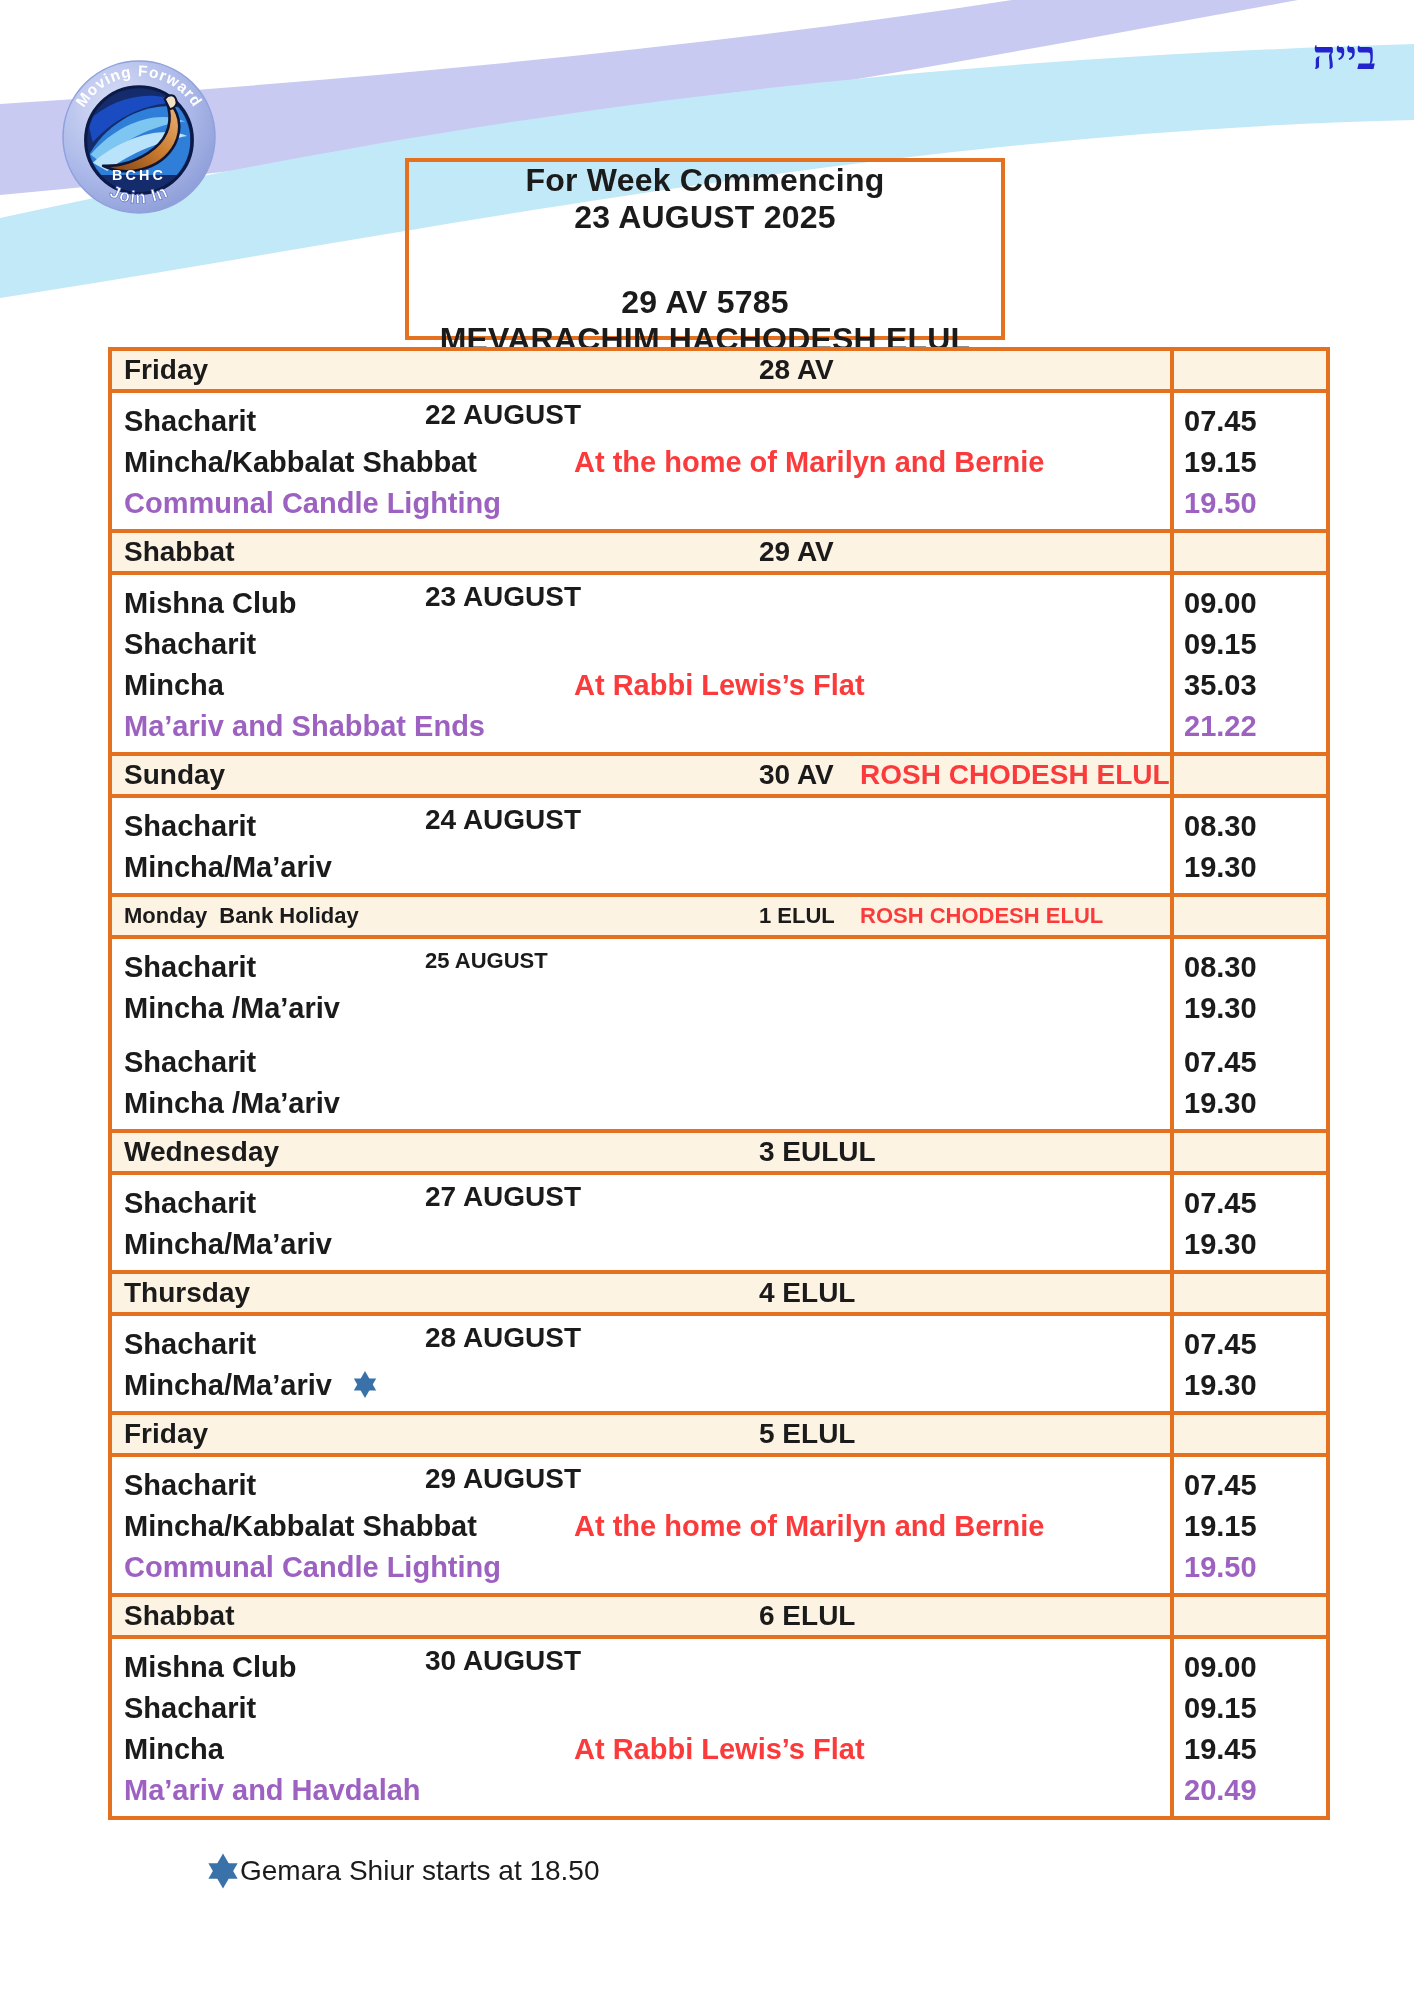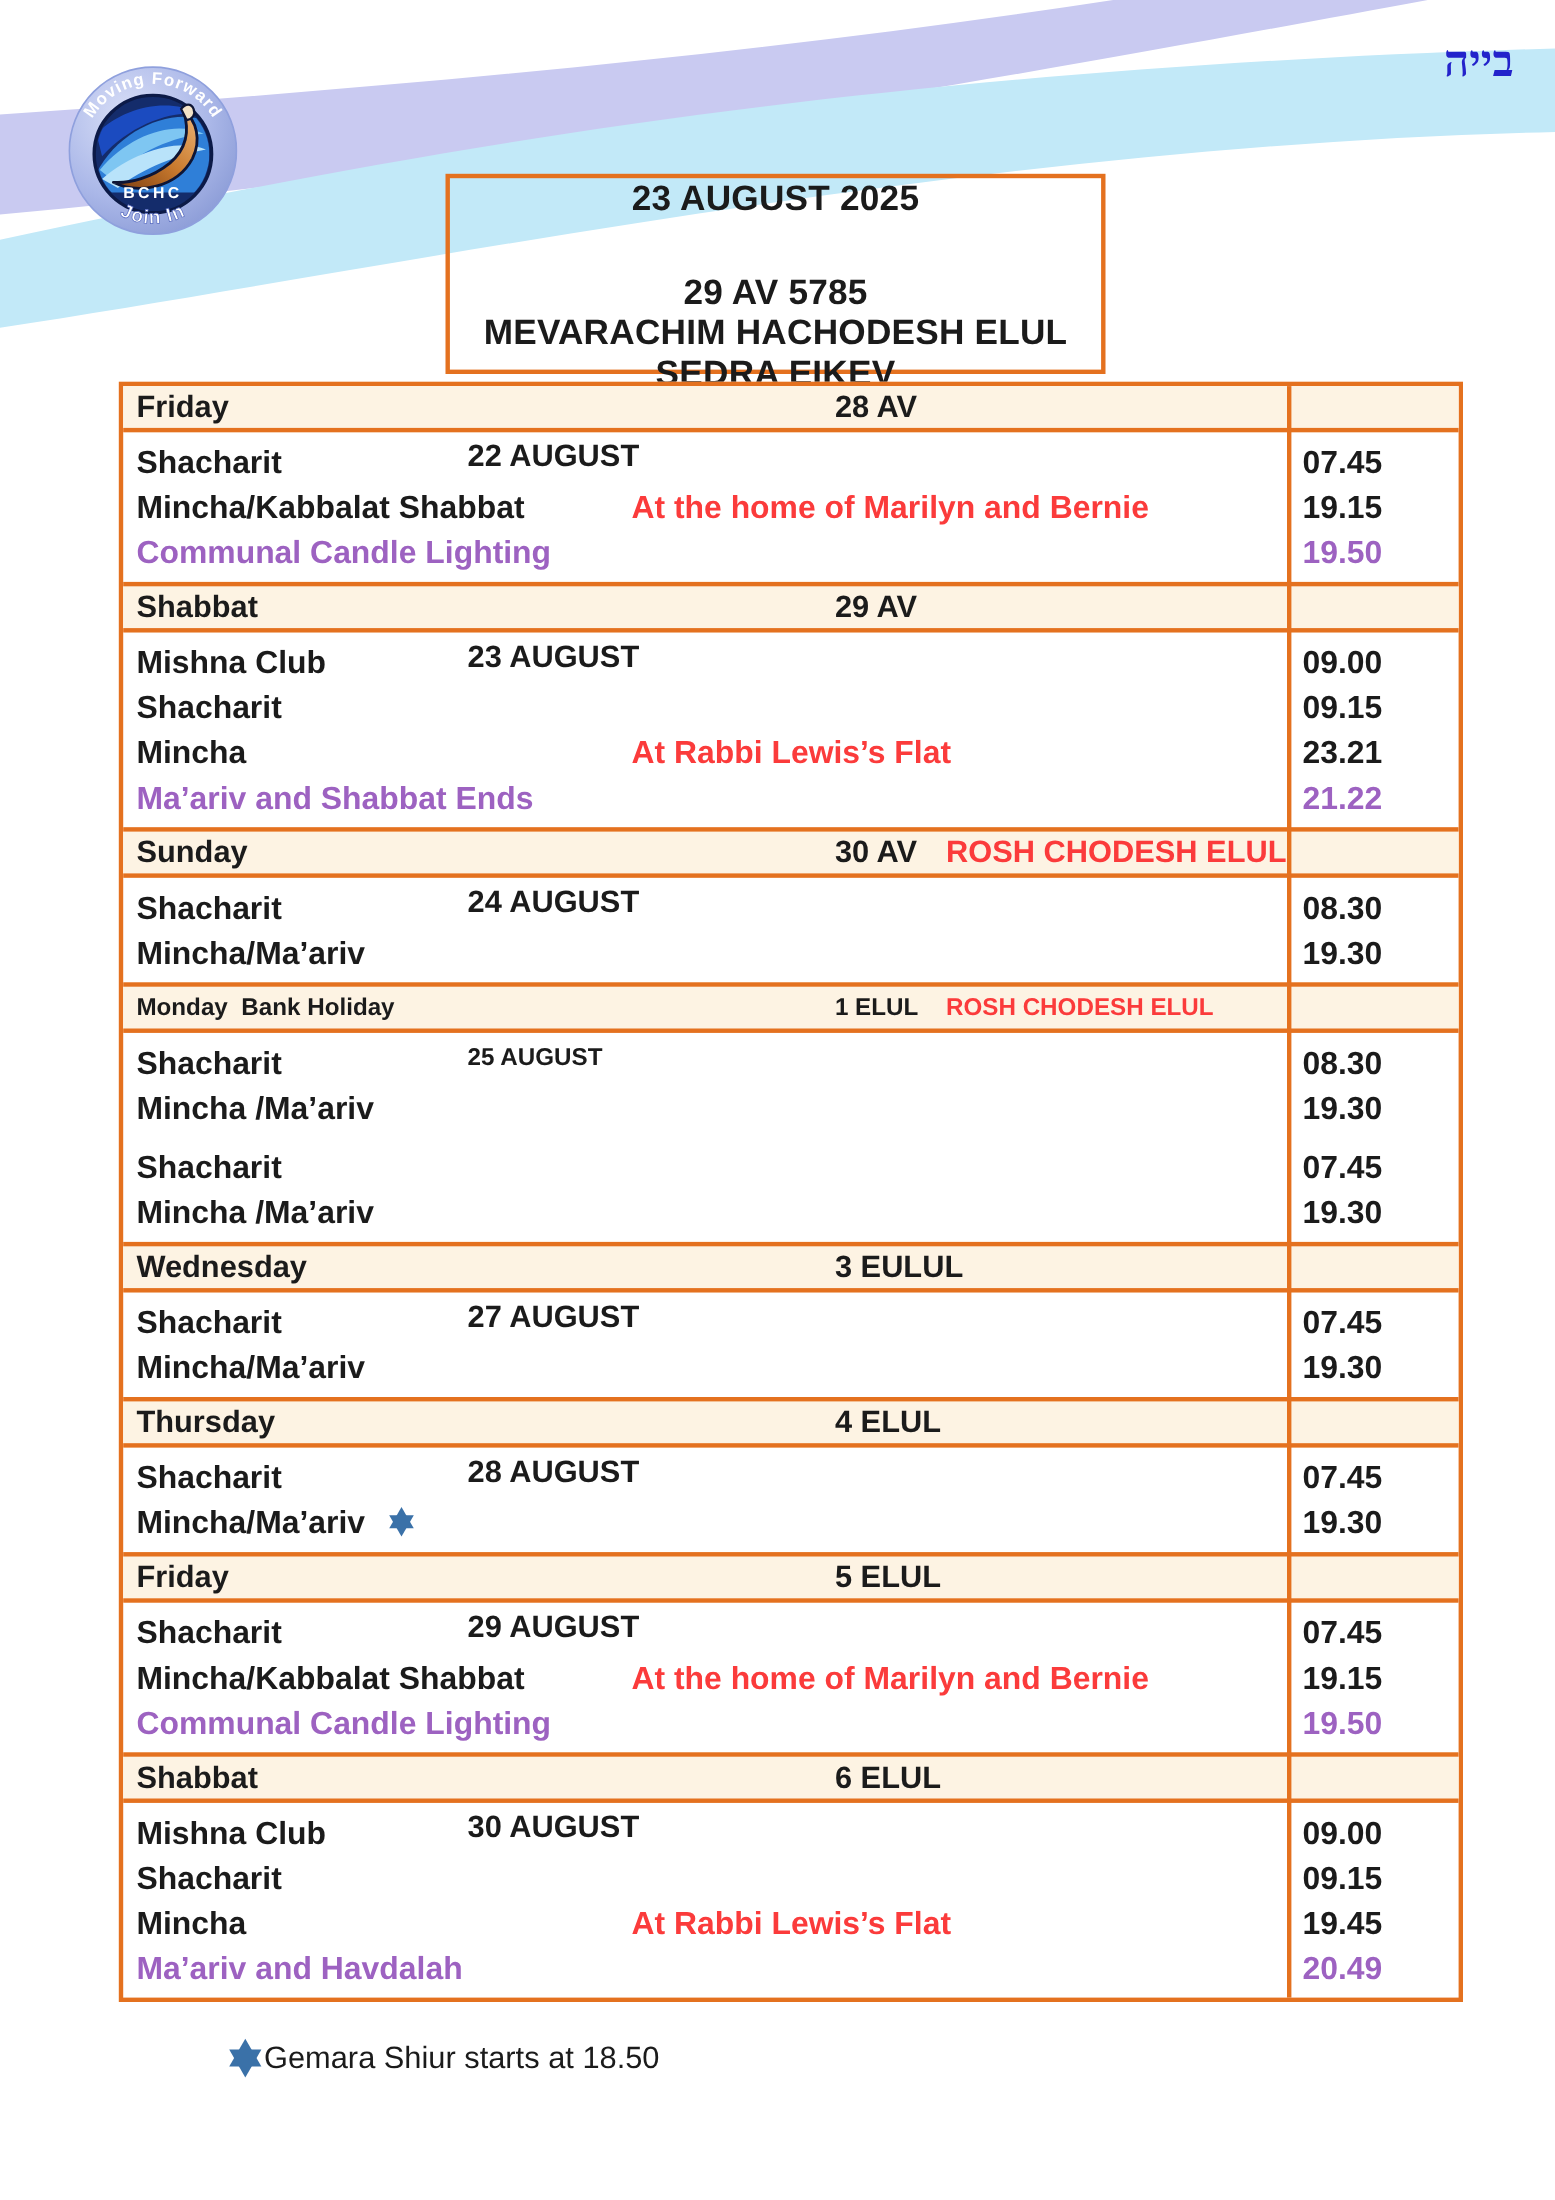--- a/index.html
+++ b/index.html
@@ -97,20 +97,21 @@
   </text>
   <text x="75" y="117" text-anchor="middle" font-size="14" font-weight="700" fill="#ffffff" letter-spacing="3">BCHC</text>
   <text font-size="17" font-weight="800" fill="#ffffff" stroke="#5468bf" stroke-width="0.6" letter-spacing="1">
     <textPath href="#arcBot" startOffset="50%" text-anchor="middle">Join In</textPath>
   </text>
 </svg>
 
 <div class="hebrew">בייה</div>
 
 <div class="header-box">
+  <div>For Week Commencing</div>
   <div class="row2">
     <span>23 AUGUST 2025</span>
     <span>29 AV 5785</span>
   </div>
   <div>MEVARACHIM HACHODESH ELUL</div>
   <div>SEDRA EIKEV</div>
 </div>
 
 <div class="table">
     <div class="day-header">
@@ -124,21 +125,21 @@
       <div class="line purple"><span class="label">Communal Candle Lighting</span><span class="time">19.50</span></div>
     </div>
     <div class="day-header">
       <span class="dh-day">Shabbat</span>
       <span class="dh-date">23 AUGUST</span>
       <span class="dh-heb">29 AV</span>
     </div>
     <div class="body-rows">
       <div class="line"><span class="label">Mishna Club</span><span class="time">09.00</span></div>
       <div class="line"><span class="label">Shacharit</span><span class="time">09.15</span></div>
-      <div class="line"><span class="label">Mincha</span><span class="note">At Rabbi Lewis’s Flat</span><span class="time">23.21</span></div>
+      <div class="line"><span class="label">Mincha</span><span class="note">At Rabbi Lewis’s Flat</span><span class="time">35.03</span></div>
       <div class="line purple"><span class="label">Ma’ariv and Shabbat Ends</span><span class="time">21.22</span></div>
     </div>
     <div class="day-header">
       <span class="dh-day">Sunday</span>
       <span class="dh-date">24 AUGUST</span>
       <span class="dh-heb">30 AV</span>
       <span class="dh-note">ROSH CHODESH ELUL</span>
     </div>
     <div class="body-rows">
       <div class="line"><span class="label">Shacharit</span><span class="time">08.30</span></div>

